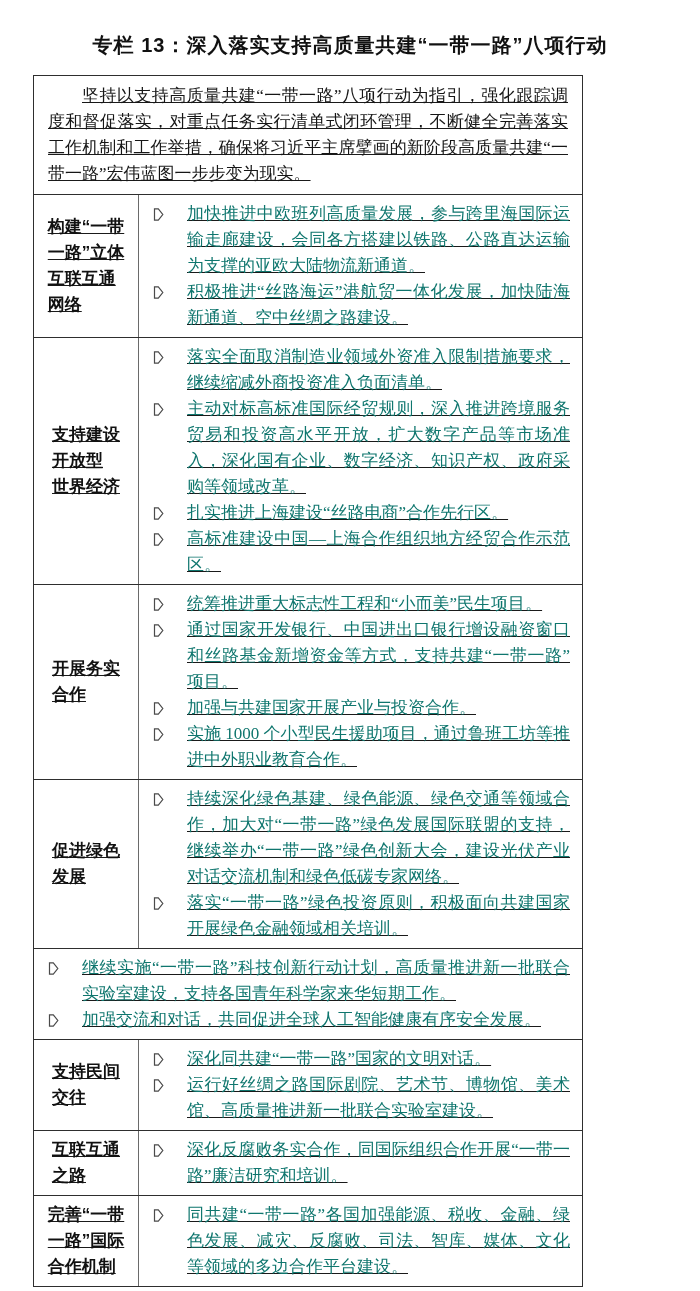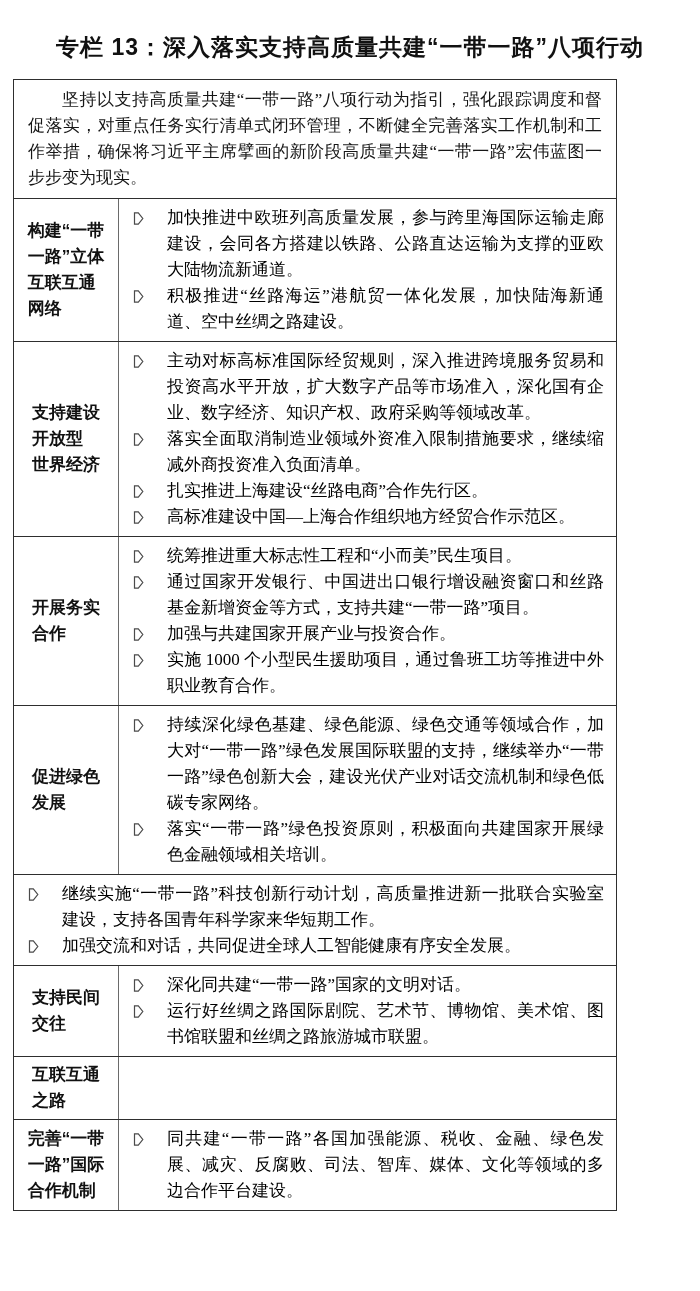--- a/index.html
+++ b/index.html
@@ -16,30 +16,31 @@
     color: #1a1a1a;
     box-sizing: border-box;
   }
   .doc-title {
     margin: 0;
     padding-top: 32px;
     padding-bottom: 16px;
     text-align: center;
     font-family: "Liberation Sans", "DejaVu Sans", sans-serif;
     font-weight: bold;
-    font-size: 23px;
+    font-size: 20px;
     letter-spacing: 1px;
     color: #111111;
   }
   .column-box {
-    margin-left: 13px;
-    width: 604px;
+    margin-left: 33px;
+    width: 550px;
     border: 1.5px solid #2e2e2e;
     box-sizing: border-box;
     font-family: "Liberation Serif", "DejaVu Serif", serif;
+    text-decoration: underline;
   }
   .intro {
     padding: 7px 14px 7px 14px;
     font-size: 17px;
     line-height: 26px;
     text-align: justify;
     text-indent: 2em;
     color: #161616;
   }
   .section-row {
@@ -76,21 +77,21 @@
     margin-right: 21px;
     padding-top: 6px;
     display: inline-block;
   }
   .bullet-icon svg { display: block; }
   .bullet-text {
     flex: 1 1 auto;
     font-size: 17px;
     line-height: 26px;
     text-align: justify;
-    color: #000000;
+    color: #0f766e;
   }
 </style>
 </head>
 <body>
 
 <div class="page">
   <h1 class="doc-title">专栏 13：深入落实支持高质量共建“一带一路”八项行动</h1>
   <div class="column-box">
     <div class="intro">坚持以支持高质量共建“一带一路”八项行动为指引，强化跟踪调度和督促落实，对重点任务实行清单式闭环管理，不断健全完善落实工作机制和工作举措，确保将习近平主席擘画的新阶段高质量共建“一带一路”宏伟蓝图一步步变为现实。</div>
     <div>
@@ -122,29 +123,29 @@
           <div class="cell-head">支持建设
 开放型
 世界经济</div>
           <div class="cell-body">
             <div class="bullet-item">
               <span class="bullet-icon">
                 <svg width="13" height="15" viewBox="0 0 13 15" aria-hidden="true">
                   <path d="M2.5 1.8 L6.3 1.8 L10.8 7.5 L6.3 13.2 L2.5 13.2 Z" fill="none" stroke="#4a4a4a" stroke-width="1.2"></path>
                 </svg>
               </span>
+              <span class="bullet-text">落实全面取消制造业领域外资准入限制措施要求，继续缩减外商投资准入负面清单。</span>
+            </div>
+            <div class="bullet-item">
+              <span class="bullet-icon">
+                <svg width="13" height="15" viewBox="0 0 13 15" aria-hidden="true">
+                  <path d="M2.5 1.8 L6.3 1.8 L10.8 7.5 L6.3 13.2 L2.5 13.2 Z" fill="none" stroke="#4a4a4a" stroke-width="1.2"></path>
+                </svg>
+              </span>
               <span class="bullet-text">主动对标高标准国际经贸规则，深入推进跨境服务贸易和投资高水平开放，扩大数字产品等市场准入，深化国有企业、数字经济、知识产权、政府采购等领域改革。</span>
-            </div>
-            <div class="bullet-item">
-              <span class="bullet-icon">
-                <svg width="13" height="15" viewBox="0 0 13 15" aria-hidden="true">
-                  <path d="M2.5 1.8 L6.3 1.8 L10.8 7.5 L6.3 13.2 L2.5 13.2 Z" fill="none" stroke="#4a4a4a" stroke-width="1.2"></path>
-                </svg>
-              </span>
-              <span class="bullet-text">落实全面取消制造业领域外资准入限制措施要求，继续缩减外商投资准入负面清单。</span>
             </div>
             <div class="bullet-item">
               <span class="bullet-icon">
                 <svg width="13" height="15" viewBox="0 0 13 15" aria-hidden="true">
                   <path d="M2.5 1.8 L6.3 1.8 L10.8 7.5 L6.3 13.2 L2.5 13.2 Z" fill="none" stroke="#4a4a4a" stroke-width="1.2"></path>
                 </svg>
               </span>
               <span class="bullet-text">扎实推进上海建设“丝路电商”合作先行区。</span>
             </div>
             <div class="bullet-item">
@@ -248,28 +249,36 @@
                 </svg>
               </span>
               <span class="bullet-text">深化同共建“一带一路”国家的文明对话。</span>
             </div>
             <div class="bullet-item">
               <span class="bullet-icon">
                 <svg width="13" height="15" viewBox="0 0 13 15" aria-hidden="true">
                   <path d="M2.5 1.8 L6.3 1.8 L10.8 7.5 L6.3 13.2 L2.5 13.2 Z" fill="none" stroke="#4a4a4a" stroke-width="1.2"></path>
                 </svg>
               </span>
-              <span class="bullet-text">运行好丝绸之路国际剧院、艺术节、博物馆、美术馆、图书馆联盟和丝绸之路旅游城市联盟。</span>
+              <span class="bullet-text">运行好丝绸之路国际剧院、艺术节、博物馆、美术馆、高质量推进新一批联合实验室建设。</span>
             </div>
           </div>
         </div>
         <div class="section-row">
           <div class="cell-head">互联互通
 之路</div>
           <div class="cell-body">
+            <div class="bullet-item">
+              <span class="bullet-icon">
+                <svg width="13" height="15" viewBox="0 0 13 15" aria-hidden="true">
+                  <path d="M2.5 1.8 L6.3 1.8 L10.8 7.5 L6.3 13.2 L2.5 13.2 Z" fill="none" stroke="#4a4a4a" stroke-width="1.2"></path>
+                </svg>
+              </span>
+              <span class="bullet-text">深化反腐败务实合作，同国际组织合作开展“一带一路”廉洁研究和培训。</span>
+            </div>
           </div>
         </div>
         <div class="section-row">
           <div class="cell-head">完善“一带
 一路”国际
 合作机制</div>
           <div class="cell-body">
             <div class="bullet-item">
               <span class="bullet-icon">
                 <svg width="13" height="15" viewBox="0 0 13 15" aria-hidden="true">

